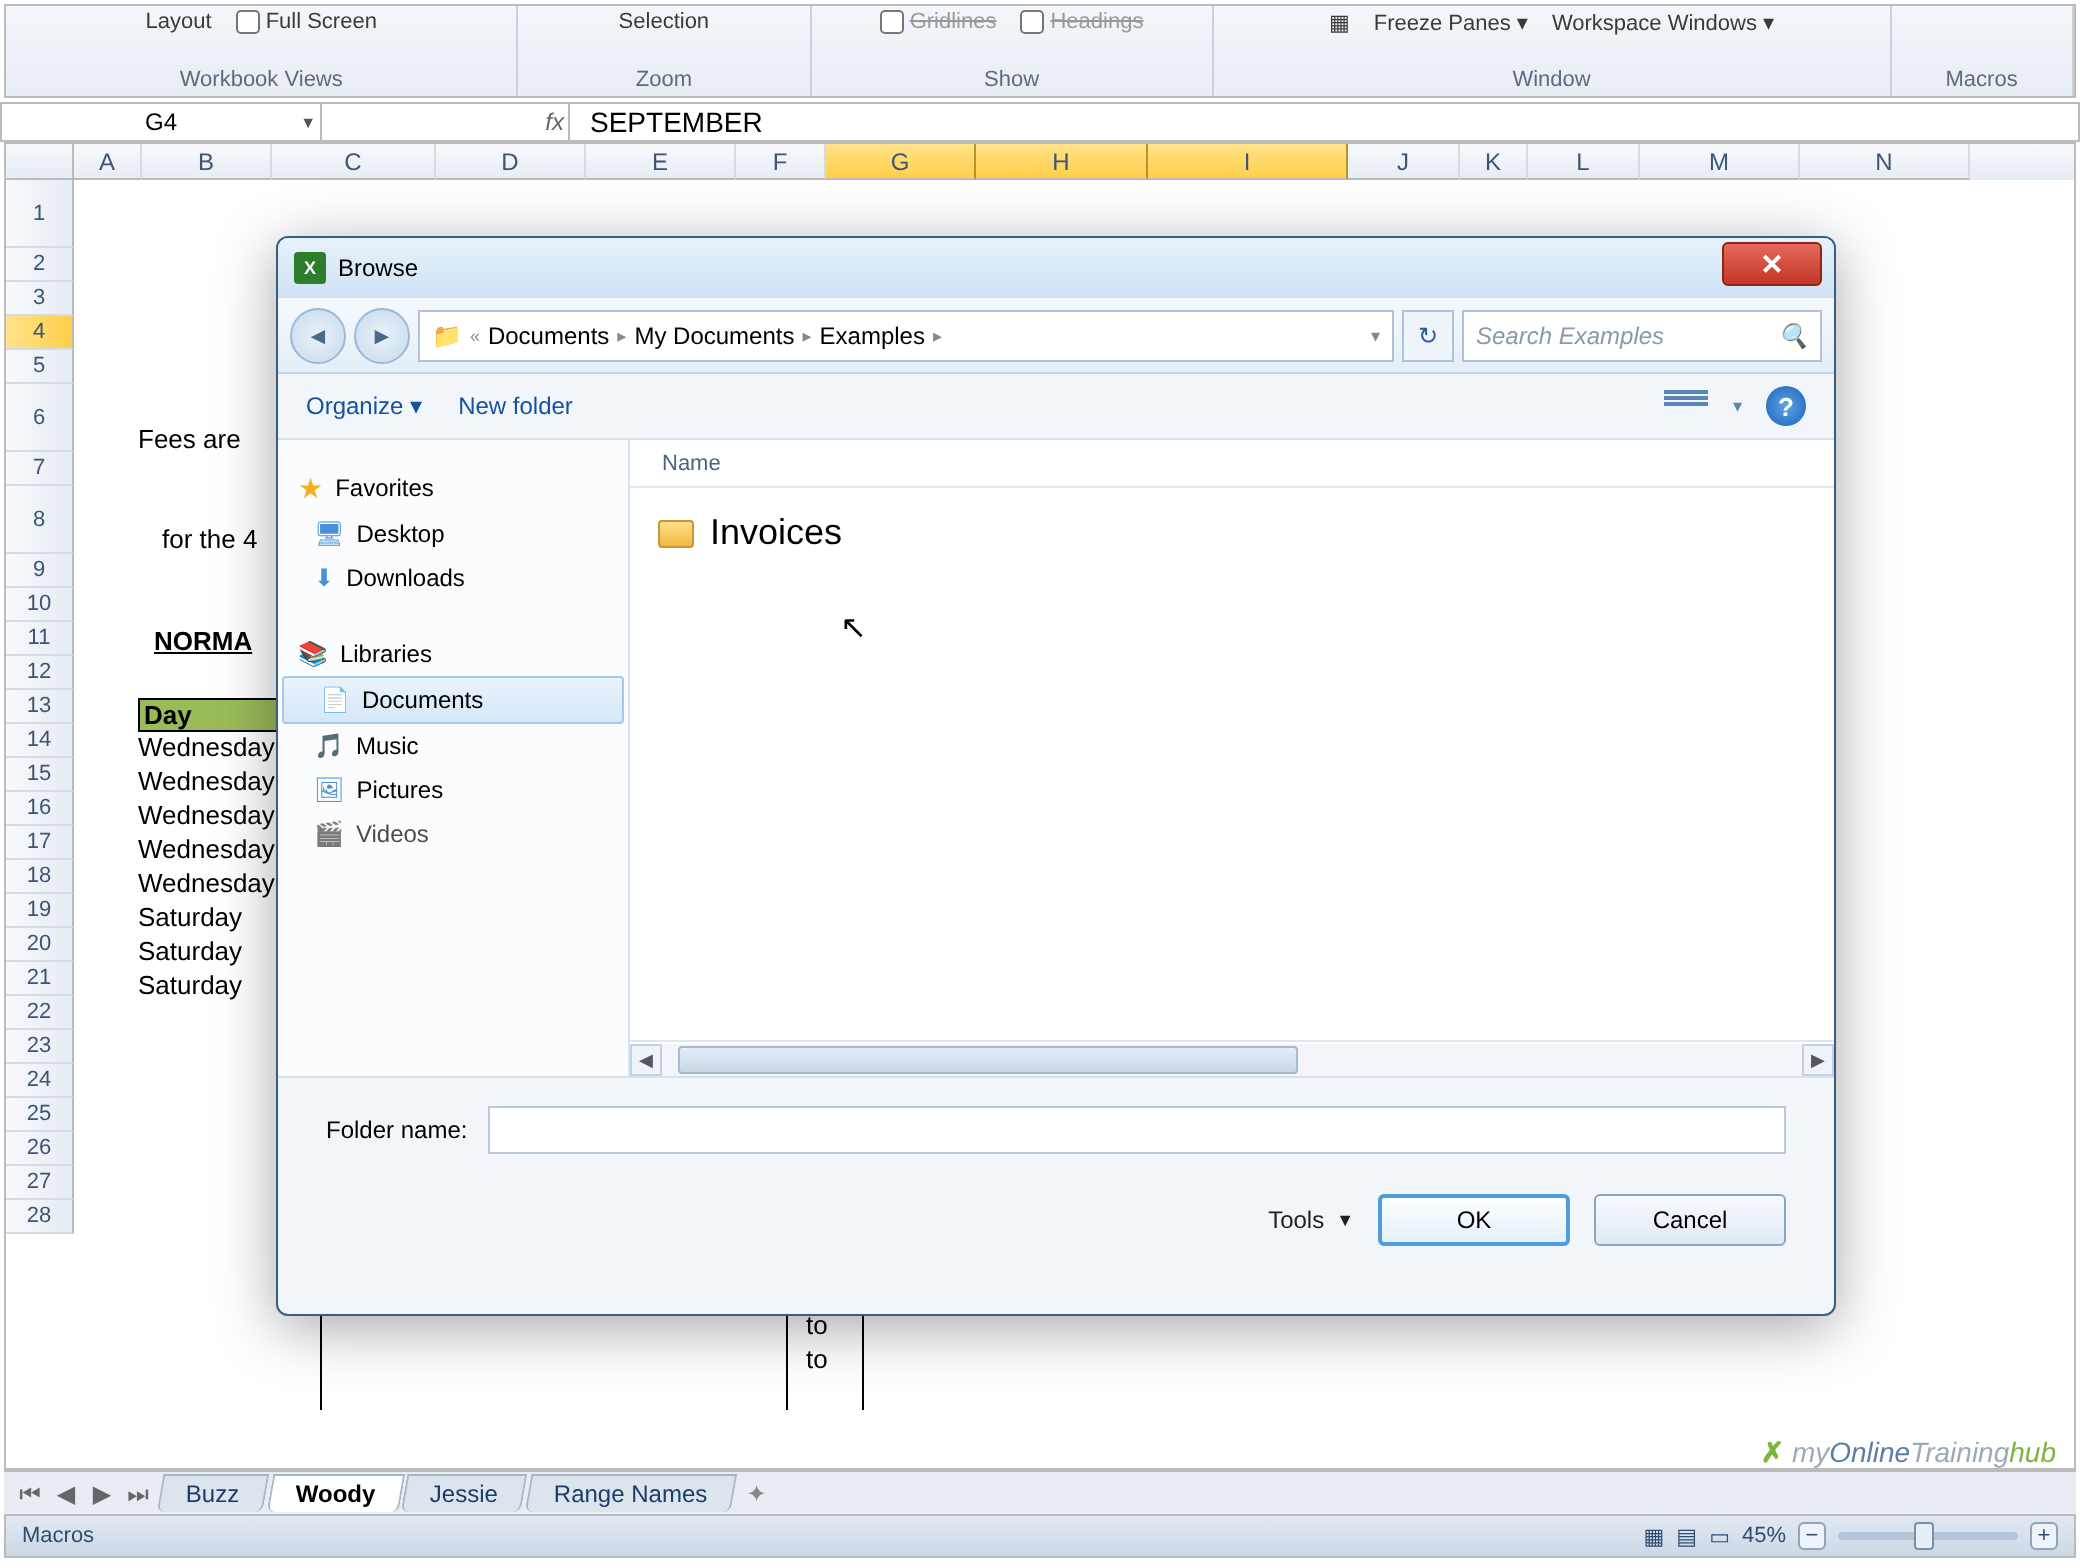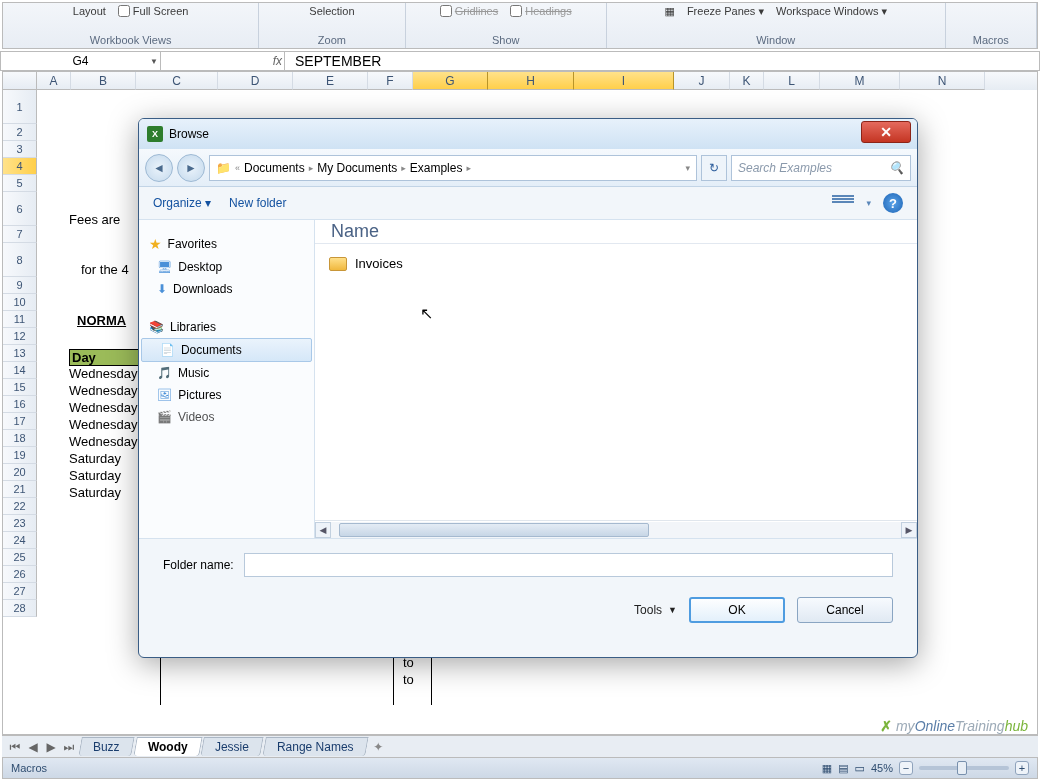--- a/index.html
+++ b/index.html
@@ -67,23 +67,23 @@
 .help-icon { width: 20px; height: 20px; border-radius: 50%; background: radial-gradient(#5aa4ea,#1c62b3); color: #fff; display: flex; align-items: center; justify-content: center; font-weight: bold; font-size: 13px; }
 .dlg-body { display: flex; height: 320px; border-top: 1px solid #d5e2ef; border-bottom: 1px solid #d5e2ef; background: #fff; }
 .tree { width: 176px; border-right: 1px solid #d5e2ef; overflow-y: auto; position: relative; background: #fafcfe; }
 .tree-item { display: flex; align-items: center; gap: 6px; padding: 4px 8px 4px 18px; font-size: 12px; cursor: pointer; }
 .tree-item.hdr { padding-left: 10px; font-weight: normal; }
 .tree-item.sel { background: linear-gradient(#eaf3fc,#d5e7f8); border: 1px solid #a8c8e8; border-radius: 2px; margin: 0 2px; }
 .tree .folder-ico { width: 16px; height: 13px; background: linear-gradient(#ffe08a,#f0b83e); border-radius: 2px; border: 1px solid #c89638; }
 .tree .star-ico { color: #f0b020; font-size: 14px; }
 .tree .lib-ico { color: #c89638; }
 .file-area { flex: 1; padding: 0; position: relative; }
-.file-header { height: 24px; border-bottom: 1px solid #e2e8f0; display: flex; align-items: center; padding-left: 16px; color: #4a6285; font-size: 18px; }
+.file-header { height: 24px; border-bottom: 1px solid #e2e8f0; display: flex; align-items: center; padding-left: 16px; color: #4a6285; font-size: 11px; }
 .file-list { padding: 10px 14px; }
-.file-item { display: flex; align-items: center; gap: 8px; font-size: 13px; padding: 2px 0; }
+.file-item { display: flex; align-items: center; gap: 8px; font-size: 18px; padding: 2px 0; }
 .file-item .folder-ico { width: 18px; height: 14px; background: linear-gradient(#ffe08a,#f0b83e); border-radius: 2px; border: 1px solid #c89638; }
 .cursor-arrow { position: absolute; left: 105px; top: 84px; font-size: 16px; color: #000; }
 .hscroll { height: 18px; display: flex; align-items: center; border-top: 1px solid #e0e6ed; }
 .hscroll .arrow { width: 16px; height: 16px; background: #eef3f9; border: 1px solid #c2d0df; text-align: center; font-size: 9px; line-height: 14px; color: #556; cursor: pointer; }
 .hscroll .track { flex: 1; height: 16px; background: #f2f5f9; position: relative; }
 .hscroll .thumb { position: absolute; left: 8px; width: 310px; height: 14px; top: 1px; background: linear-gradient(#e4ecf5,#c7d6e6); border: 1px solid #a5b9cf; border-radius: 2px; }
 .dlg-foldername { display: flex; align-items: center; gap: 10px; padding: 14px 24px; }
 .dlg-foldername input { flex: 1; height: 24px; border: 1px solid #b8c9db; padding: 0 6px; }
 .dlg-buttons { display: flex; justify-content: flex-end; align-items: center; gap: 12px; padding: 6px 24px 14px; }
 .dlg-btn { min-width: 96px; height: 26px; border: 1px solid #8aa5c2; border-radius: 3px; background: linear-gradient(#f7fafe,#e0e9f3); cursor: pointer; font-size: 12px; }

